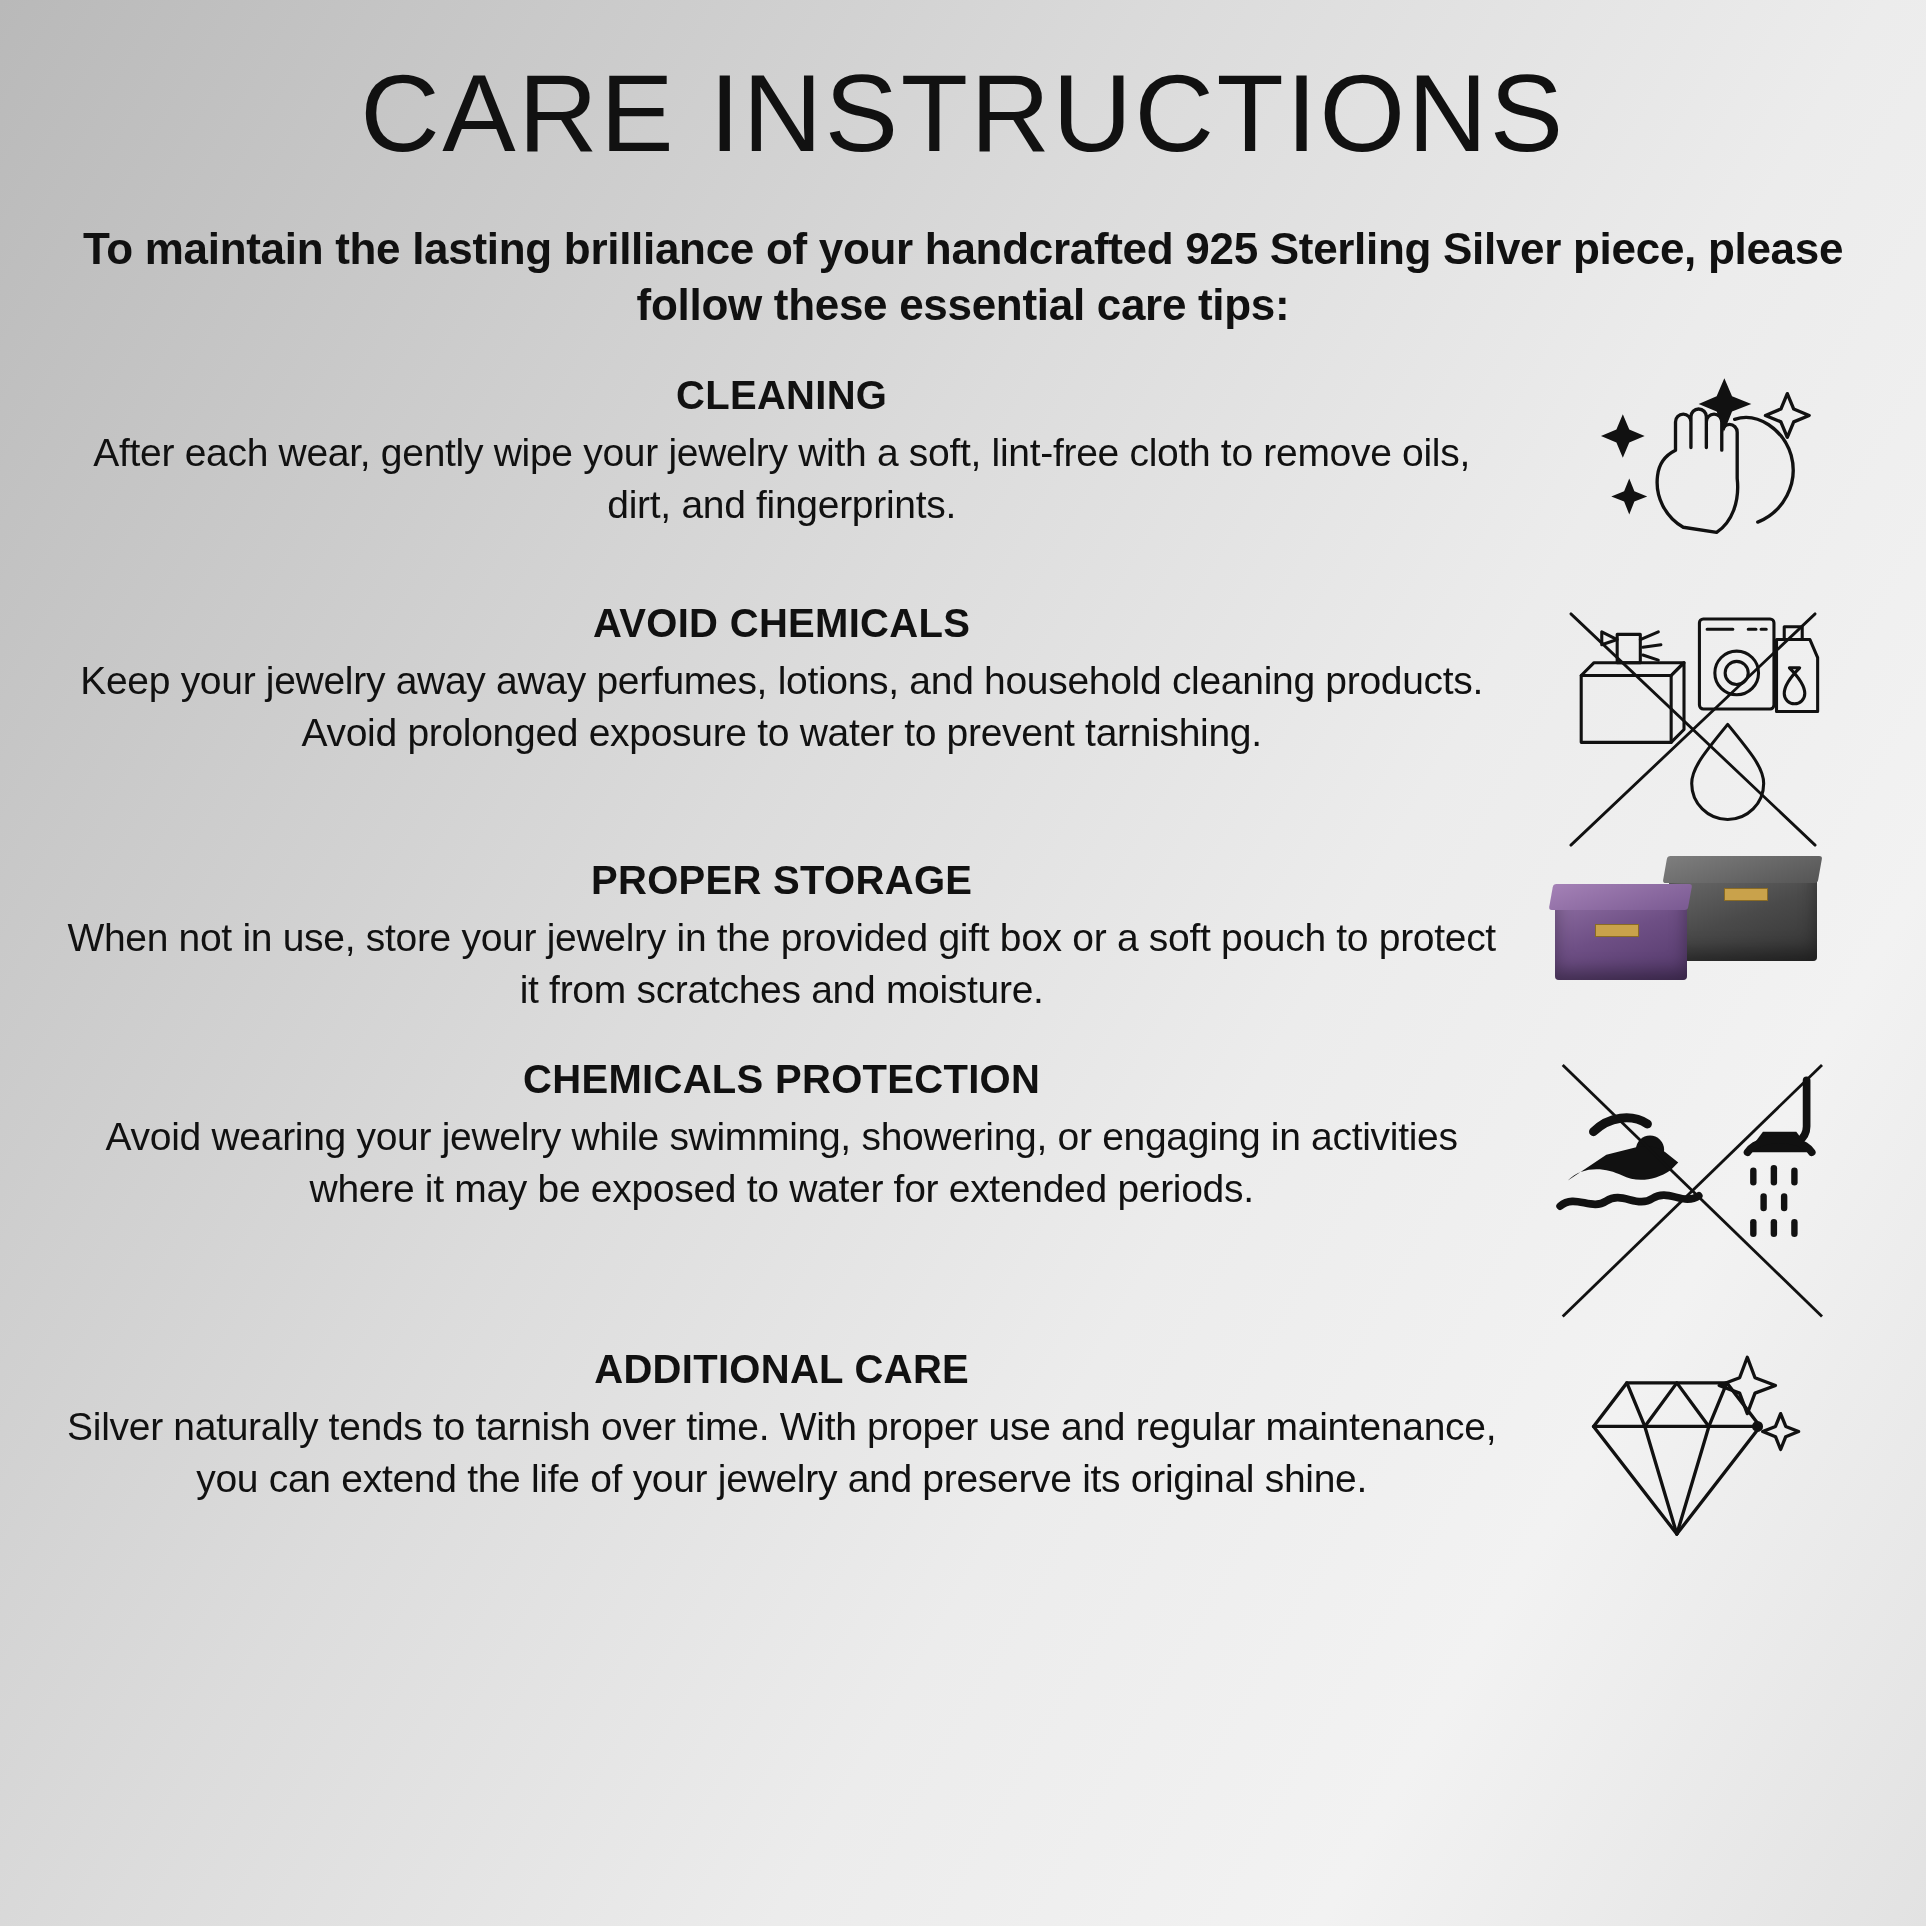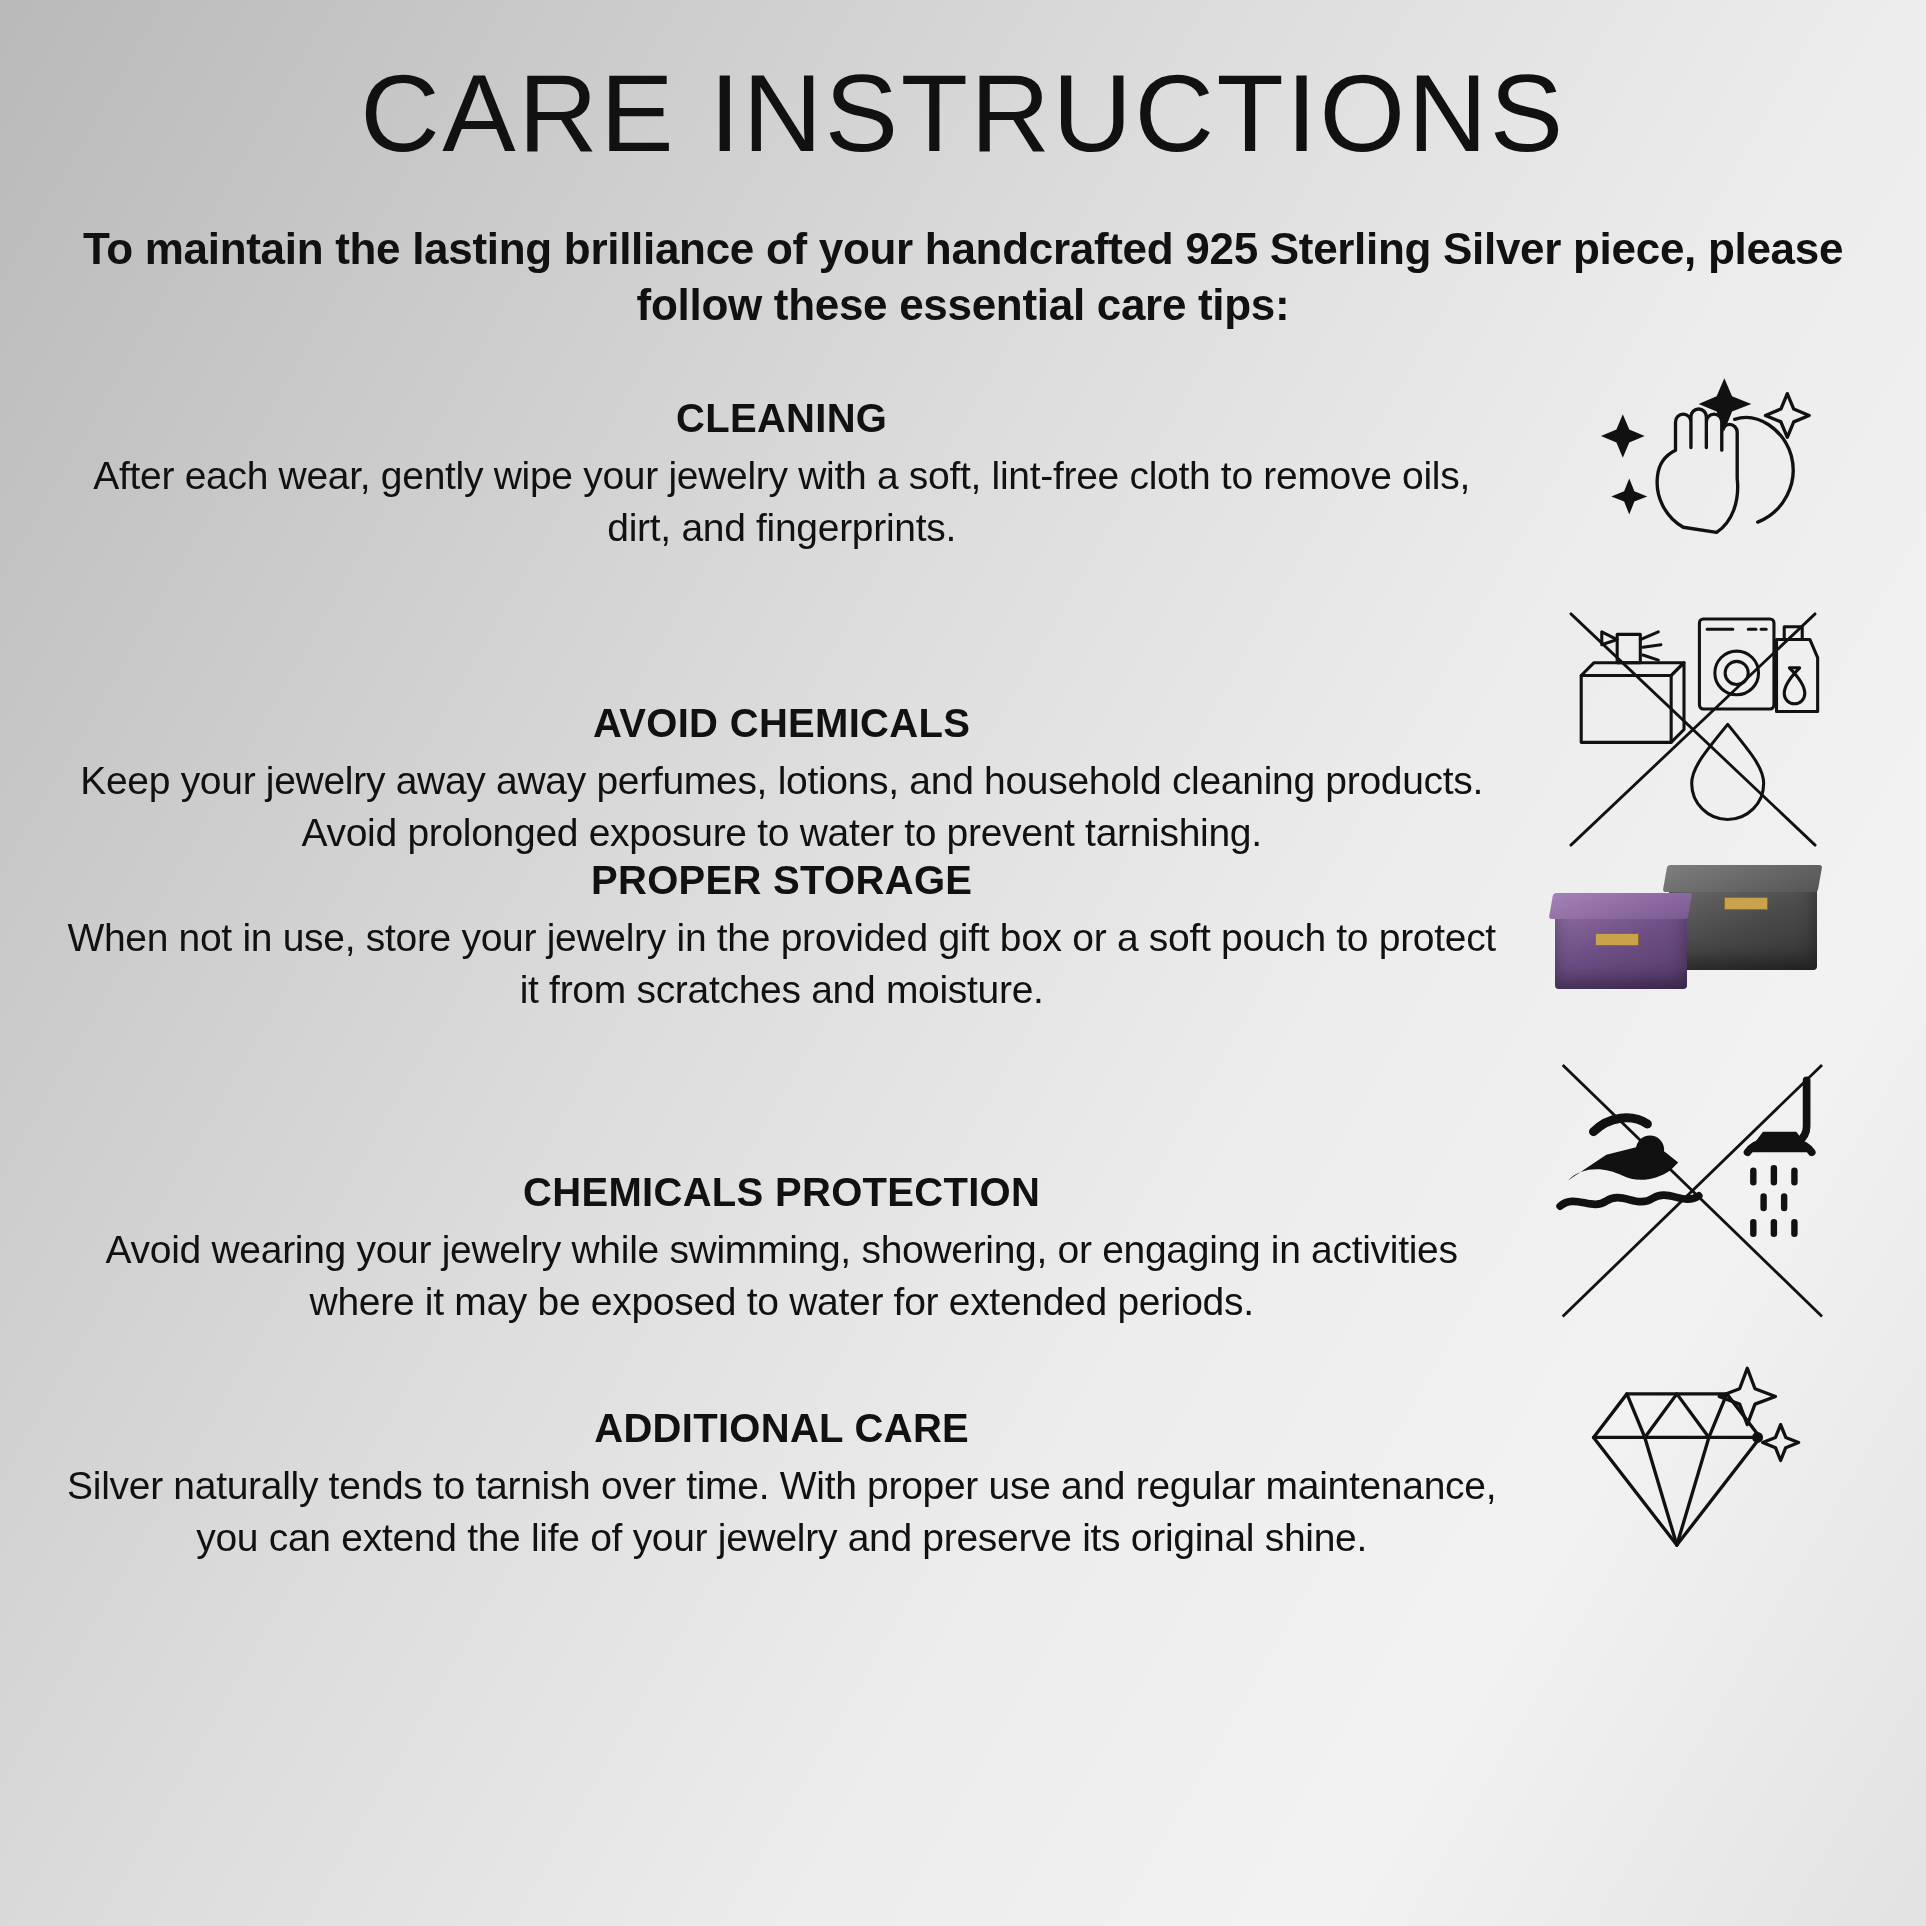--- a/index.html
+++ b/index.html
@@ -42,21 +42,21 @@
     letter-spacing: -0.3px;
   }
 
   .sections {
     margin-top: 40px;
   }
 
   .section {
     position: relative;
     display: flex;
-    align-items: flex-end;
+    align-items: flex-start;
     justify-content: flex-start;
   }
 
   .sec-text {
     width: 1496px;
     box-sizing: border-box;
     padding-left: 13px;
   }
 
   .sec-head {
@@ -81,21 +81,21 @@
     align-items: center;
     justify-content: center;
   }
   .sec-icon svg { display: block; }
 
   
   .s-cleaning { margin-top: 3.9px; }
   .s-chemicals { margin-top: 48px; }
   .s-storage { }
   .s-moisture { margin-top: 42px; }
-  .s-additional { margin-top: 31px; }
+  .s-additional { margin-top: 20px; }
 
   
   .boxes {
     position: relative;
     width: 276px;
     height: 148px;
   }
   .box {
     position: absolute;
     border-radius: 3.9px;

